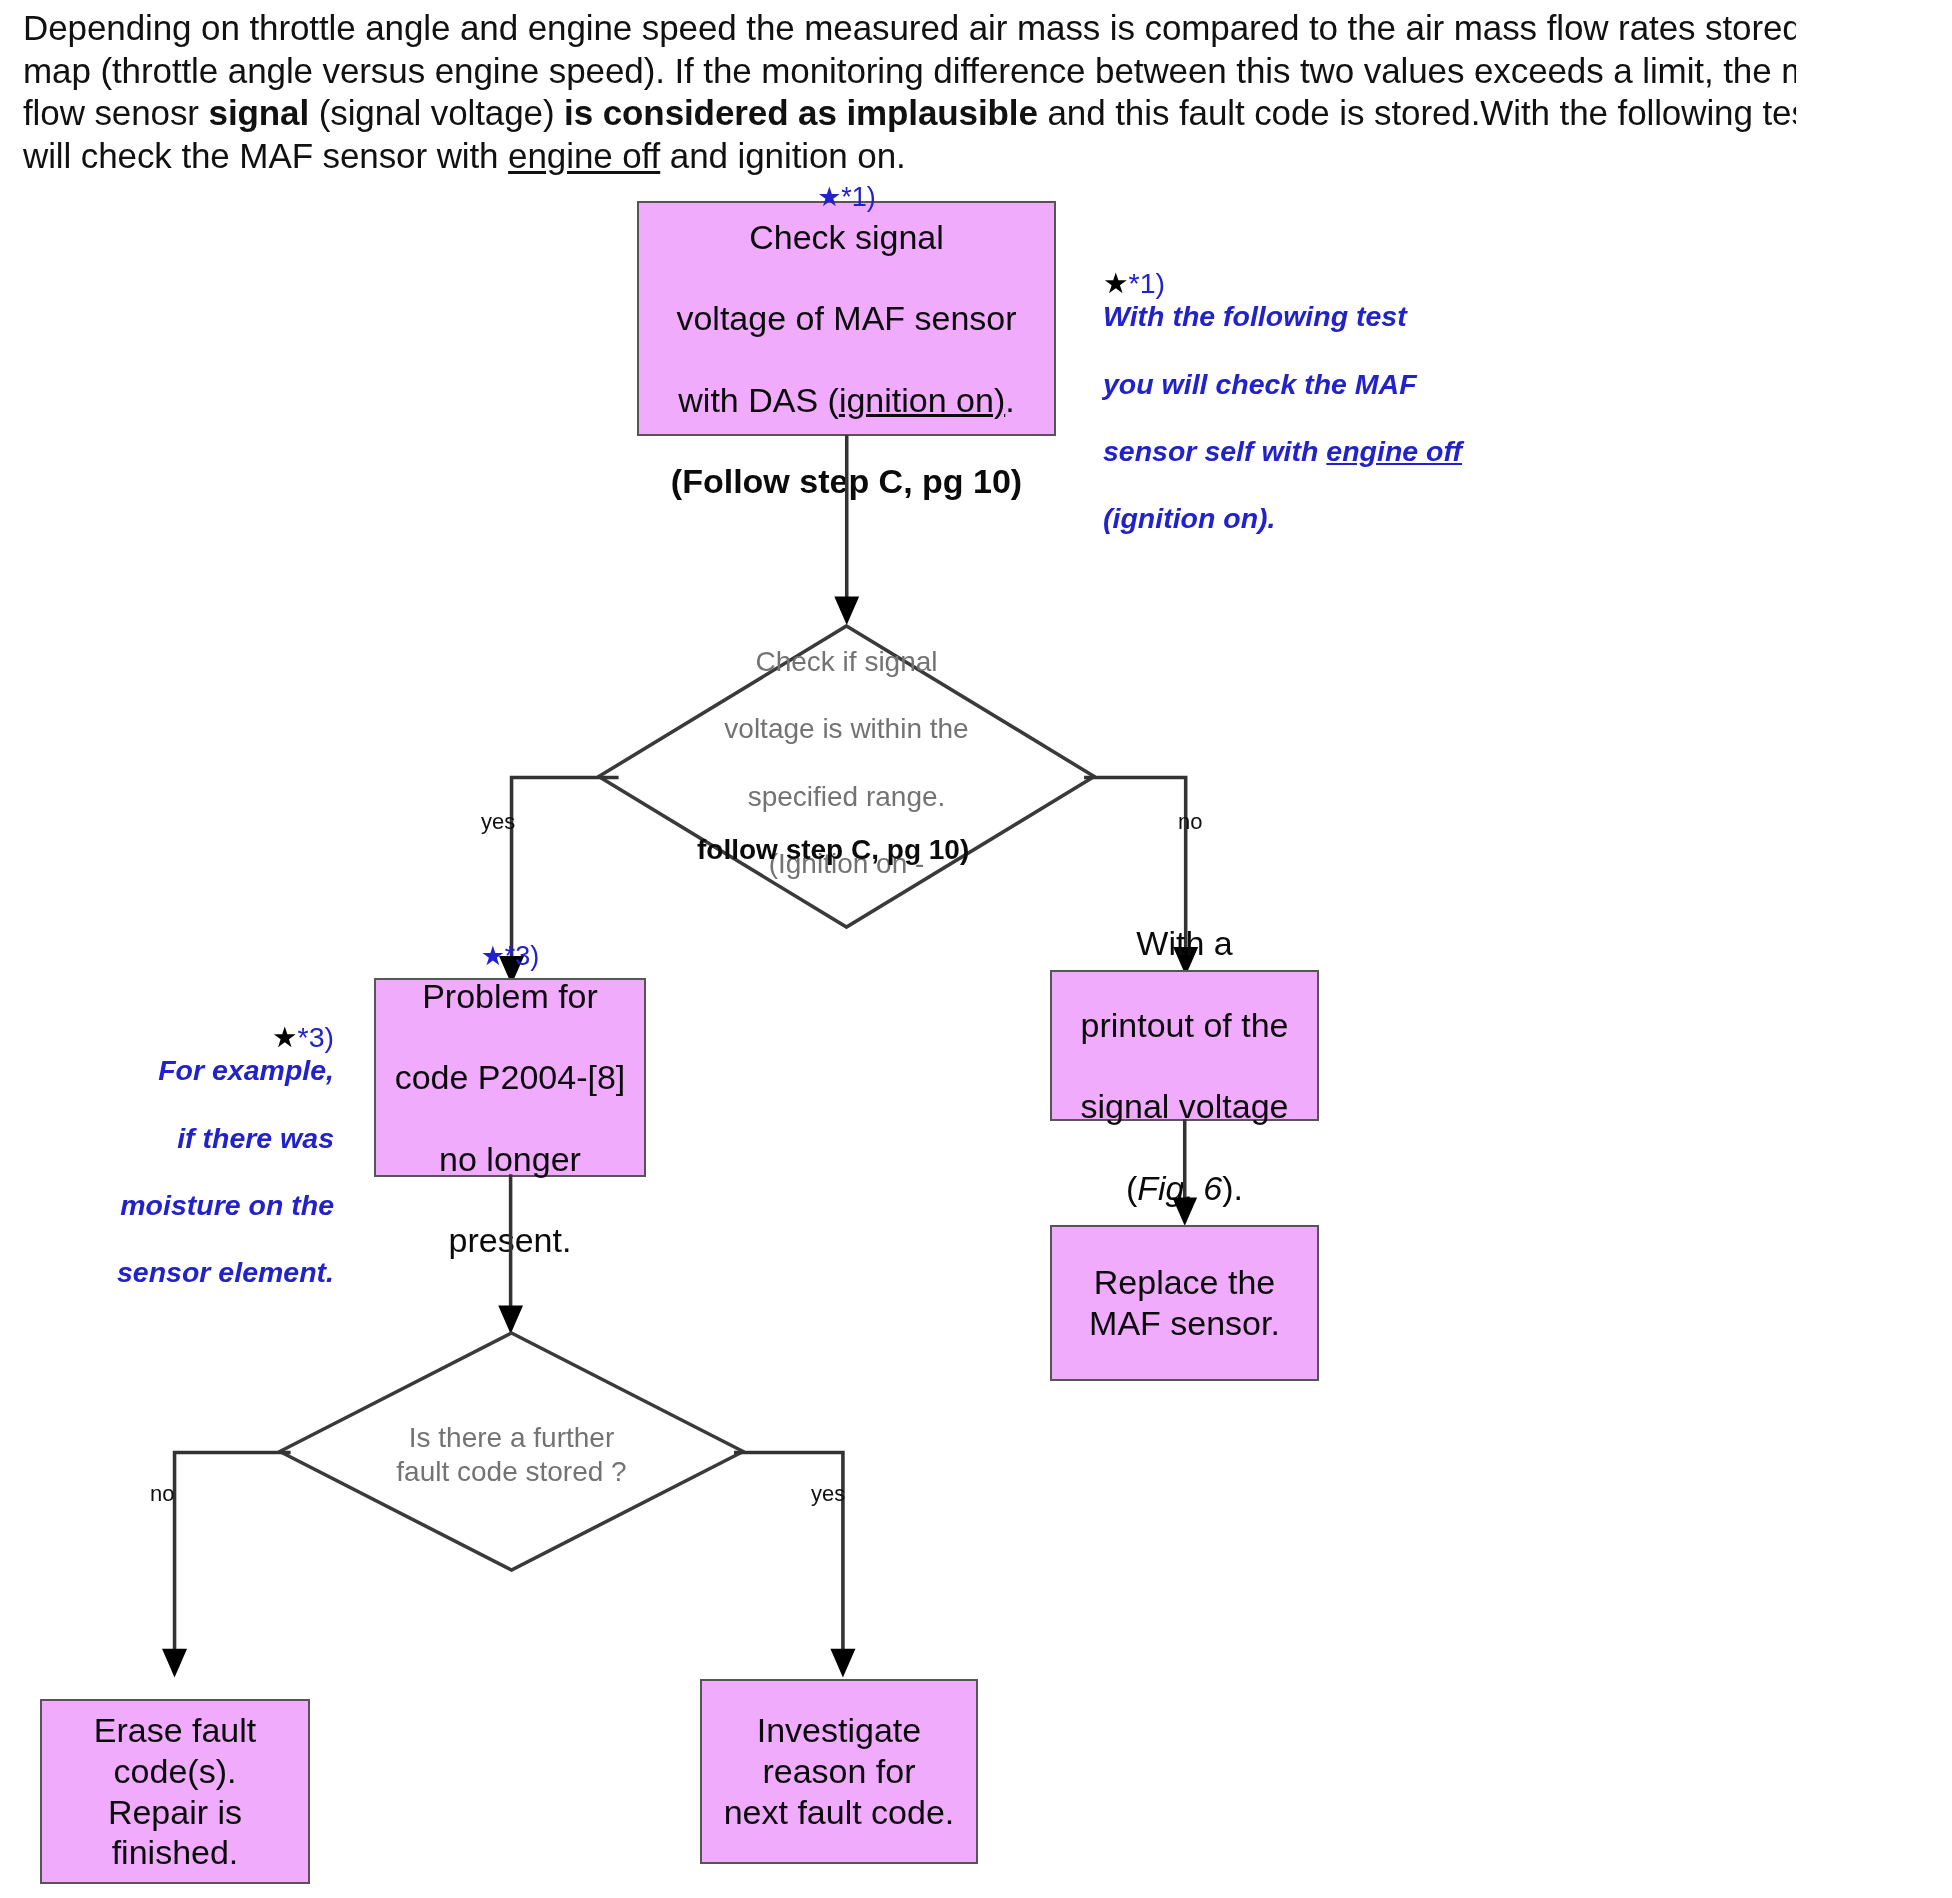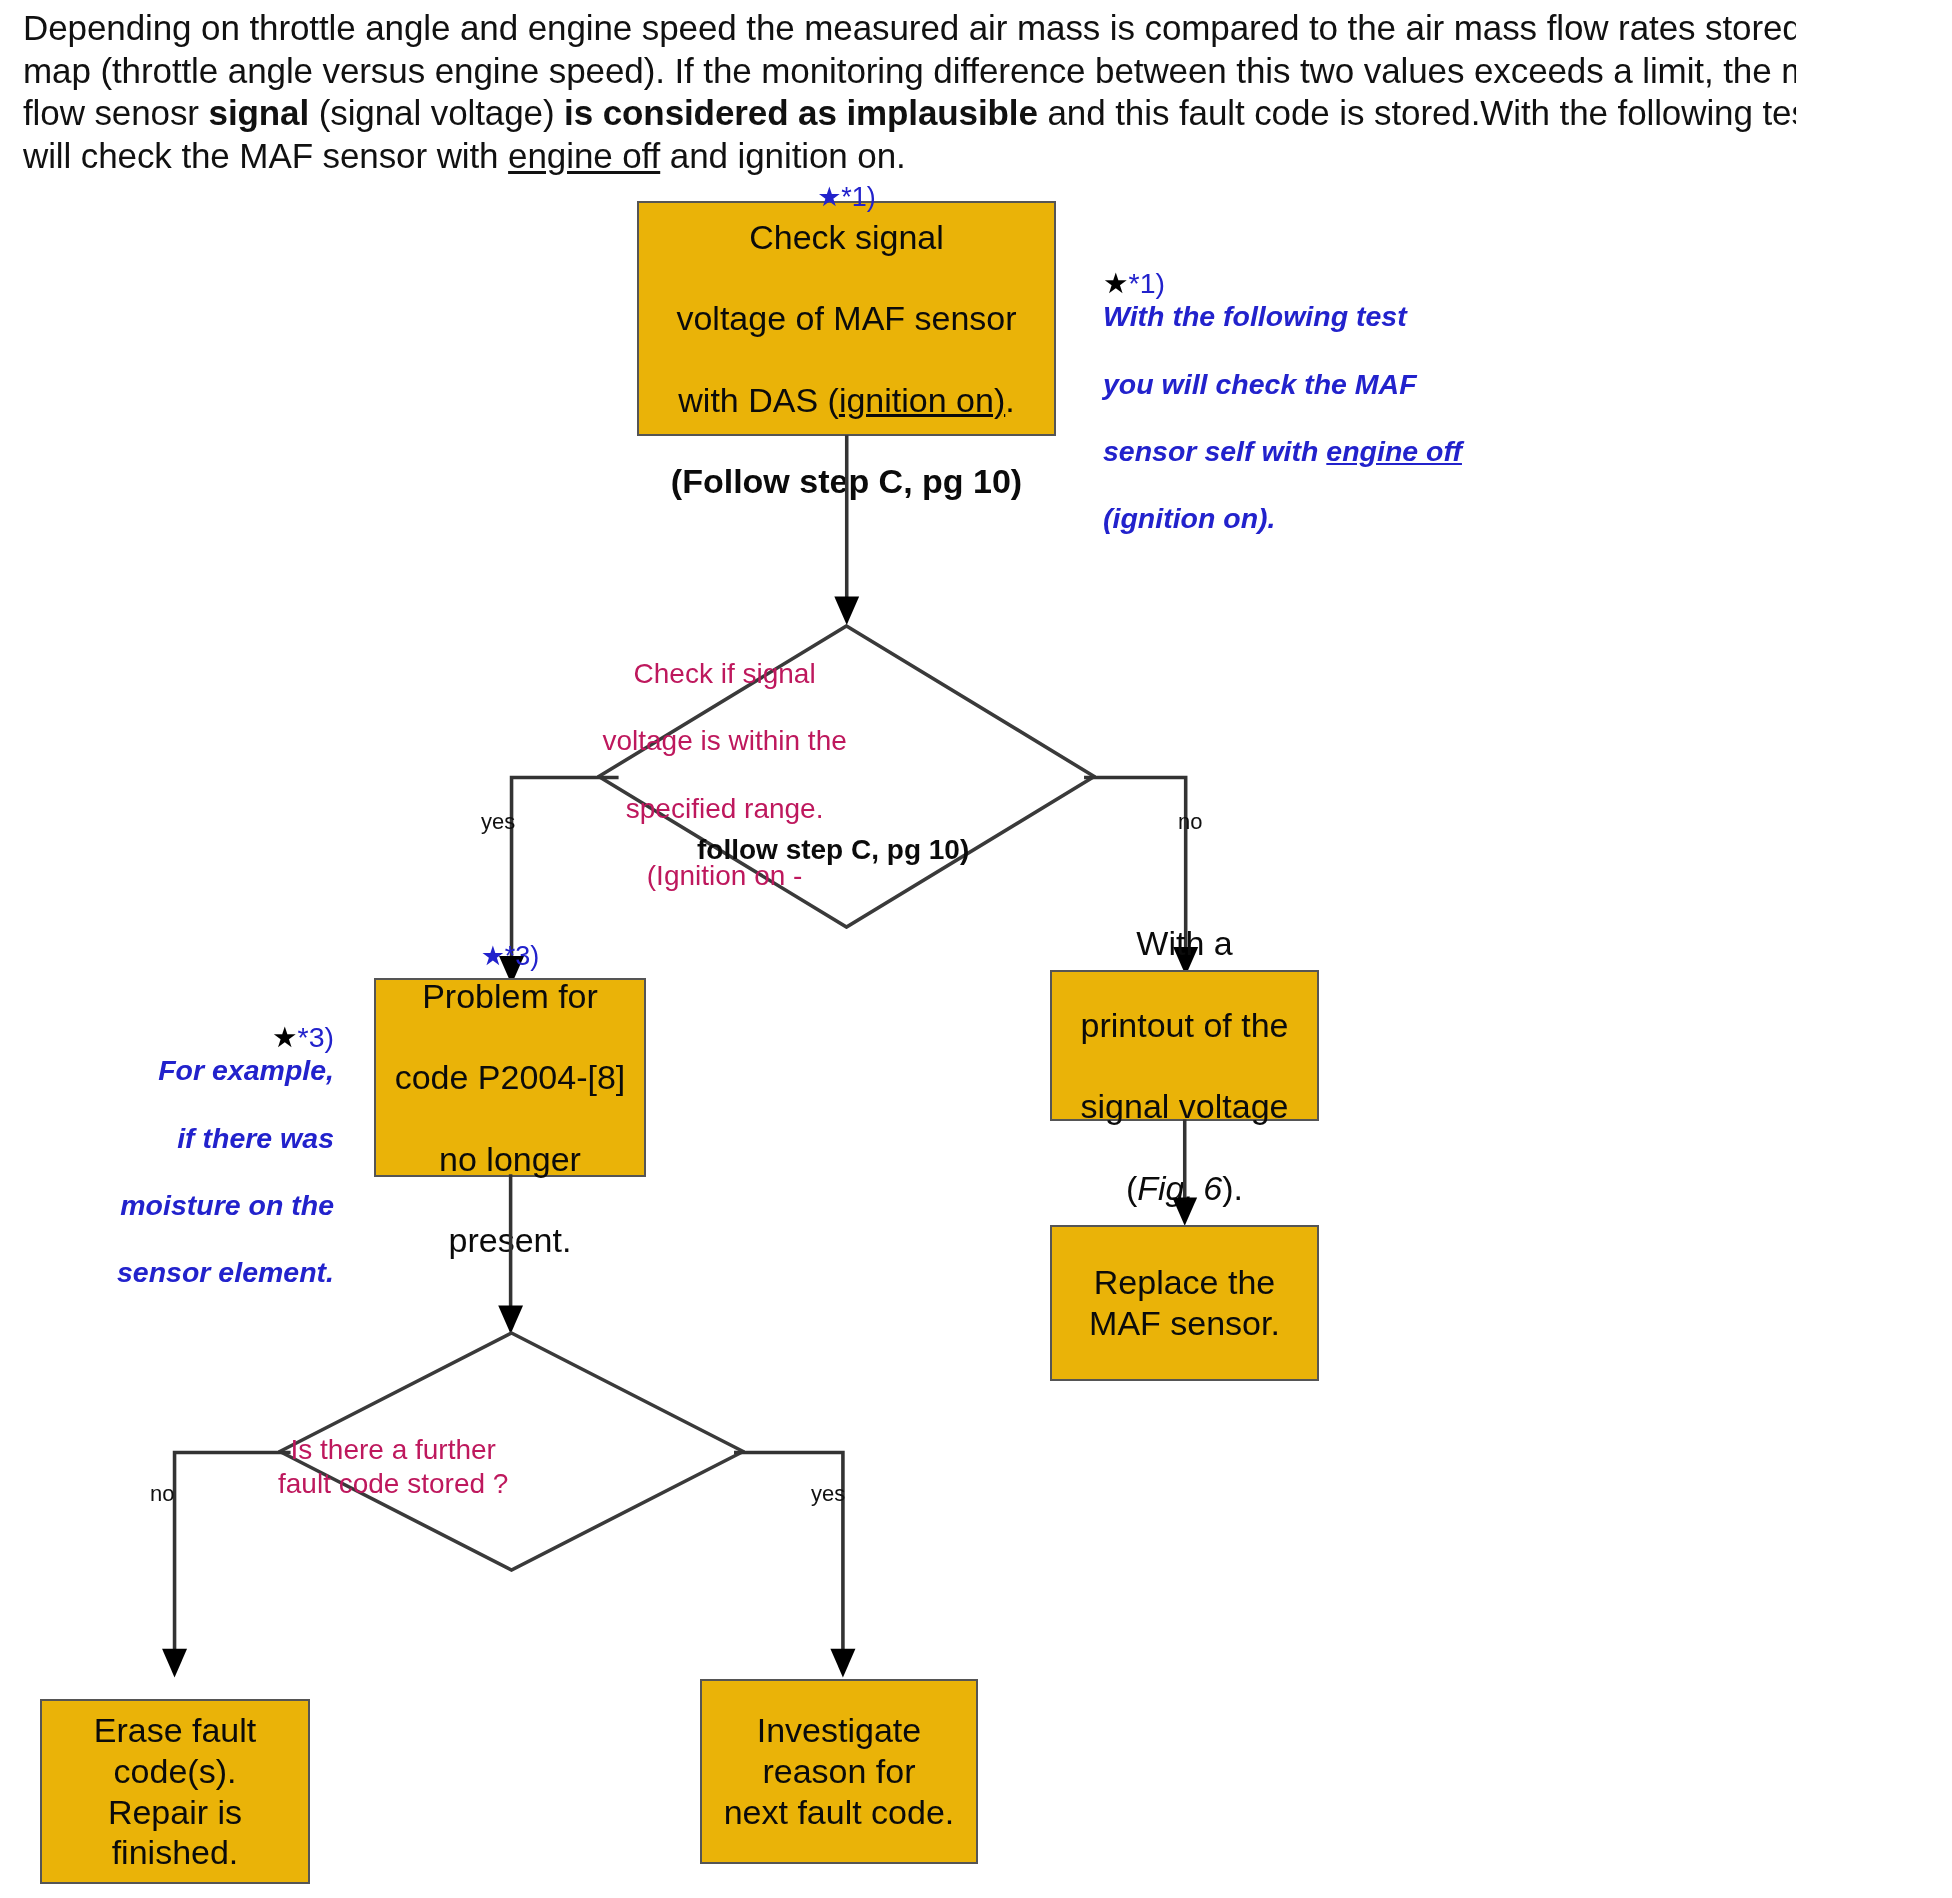--- a/index.html
+++ b/index.html
@@ -32,21 +32,21 @@
     letter-spacing: -0.1px;
   }
   #intro b { font-weight: bold; }
   #intro u { text-decoration: underline; text-underline-offset: 2.7px; }
 
   
   .node-box {
     position: absolute;
     box-sizing: border-box;
     border: 2.7px solid #555555;
-    background: #eab308;
+    background: #f0abfc;
     display: flex;
     align-items: center;
     justify-content: center;
     text-align: center;
   }
   .node-box .txt {
     font-size: 34px;
     line-height: 1.20;
     color: #0b0b0b;
     padding: 0 5.3px;
@@ -54,29 +54,30 @@
   }
 
   
   .diamond {
     position: absolute;
   }
   .diamond svg { display: block; }
   .diamond .dtext {
     position: absolute;
     left: 0;
-    top: 15px;
+    top: 3px;
     width: 100%;
     height: 100%;
     display: flex;
     align-items: center;
+    justify-content: center;
     text-align: center;
     font-size: 28px;
     line-height: 1.20;
-    color: #be185d;
+    color: #737373;
     white-space: pre-line;
     pointer-events: none;
   }
 
   
   .conn { position: absolute; }
   .conn svg { display: block; overflow: visible; }
 
   
   .edge-label {

